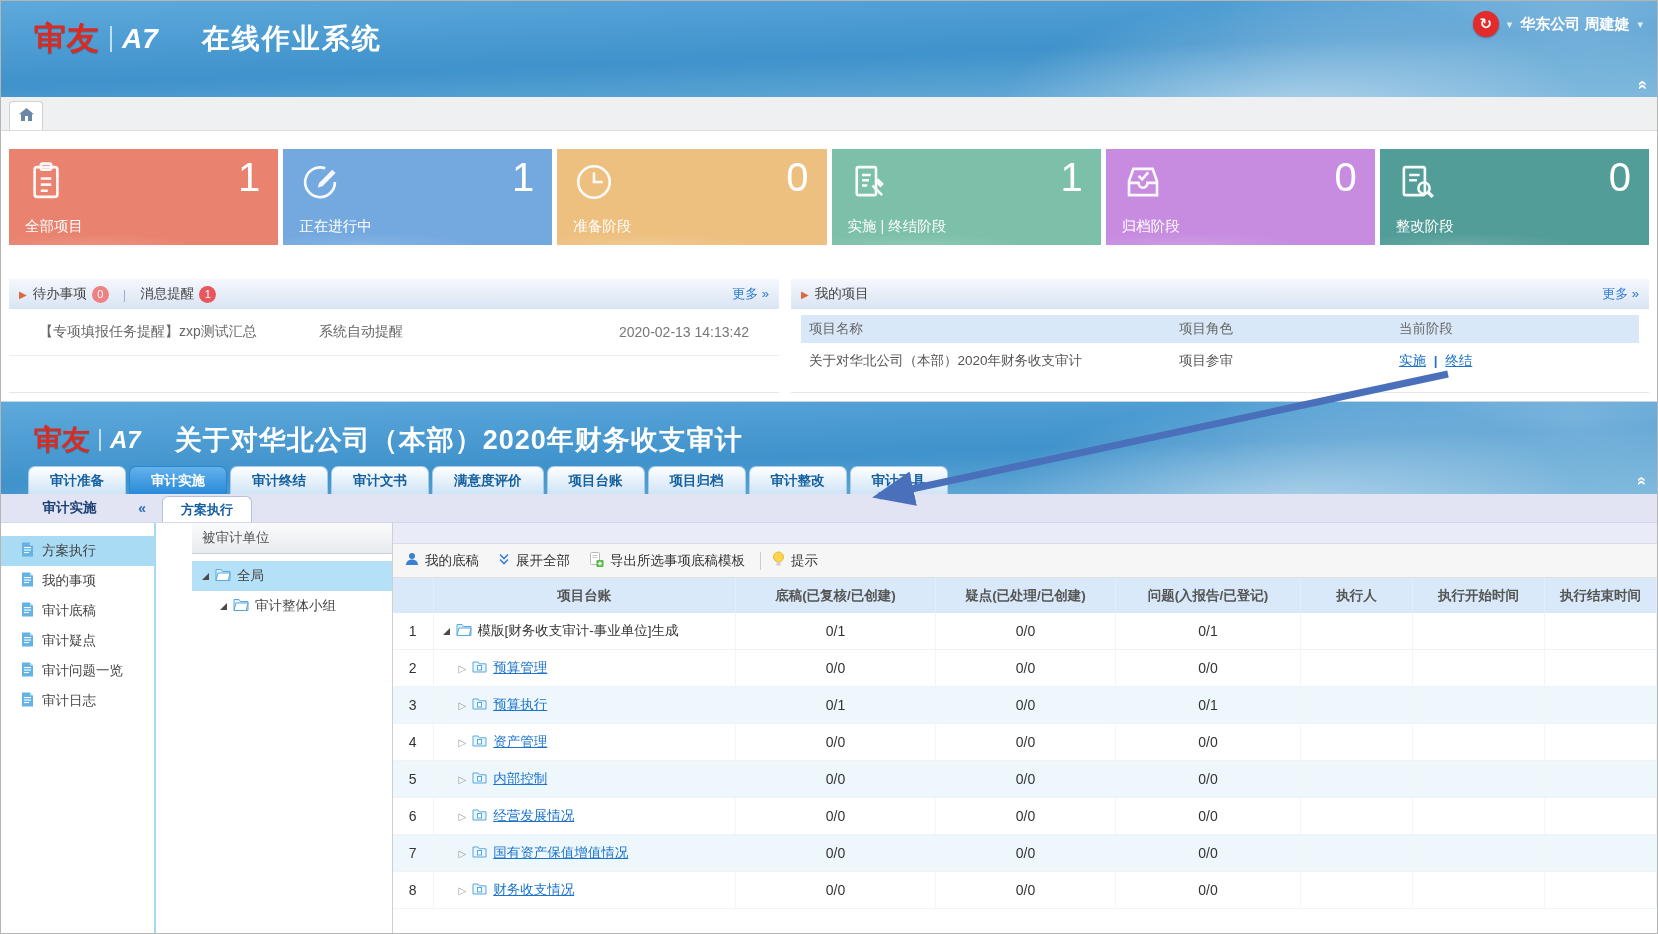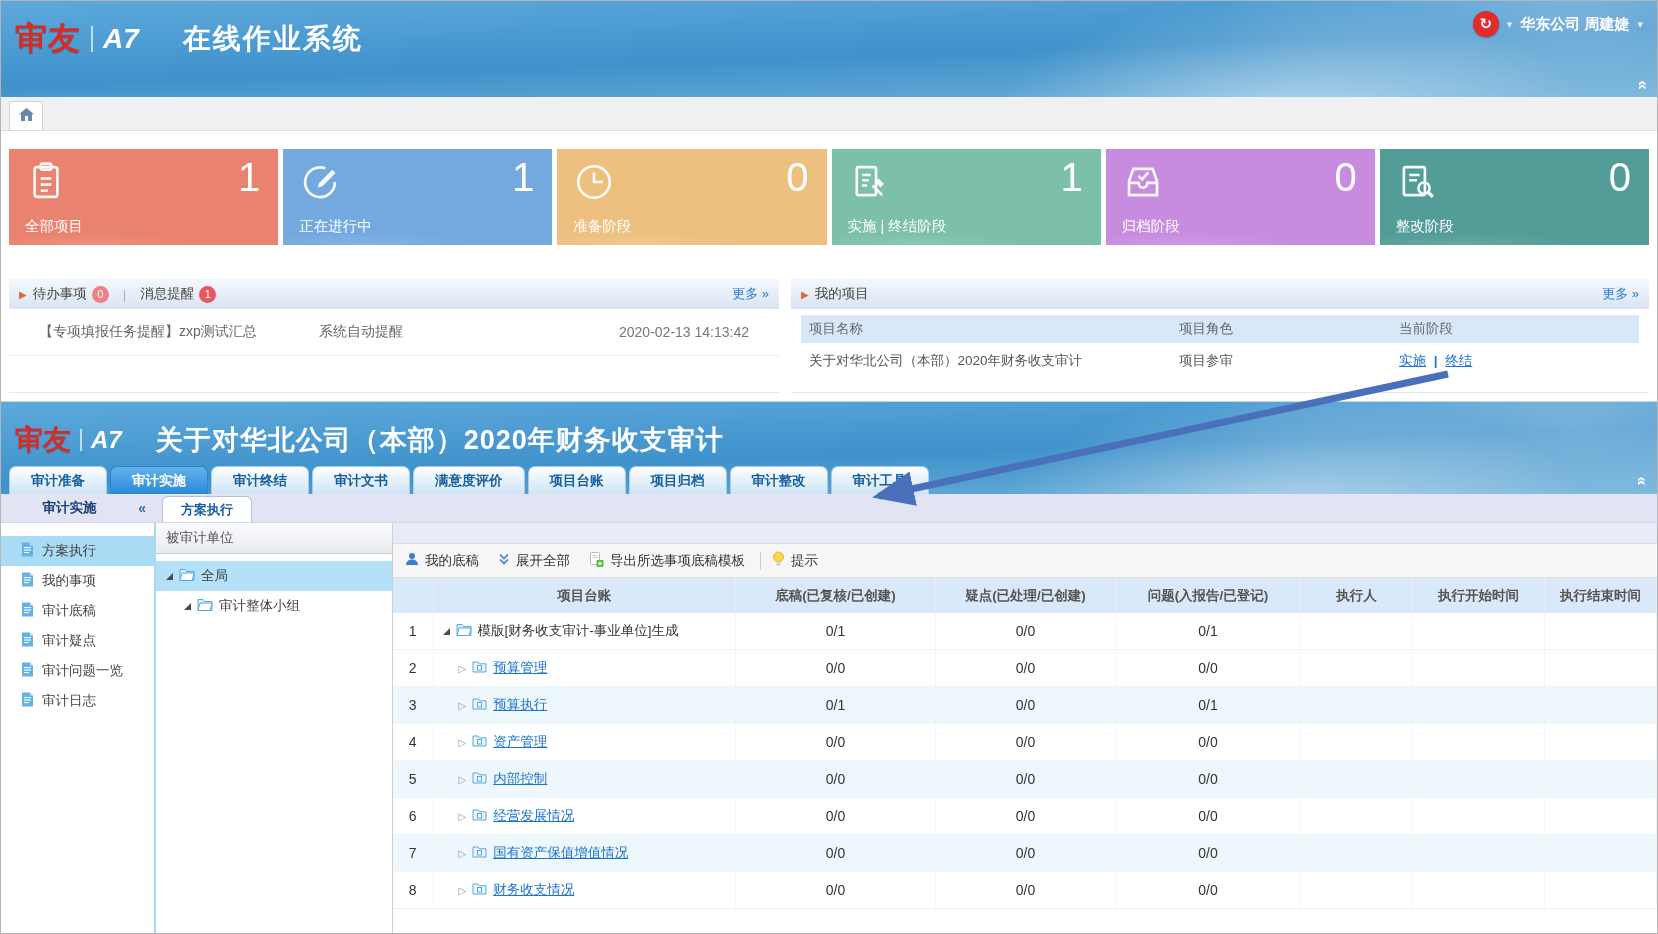--- a/index.html
+++ b/index.html
@@ -3,21 +3,21 @@
 <meta charset="utf-8">
 <style>
   html,body{margin:0;padding:0;background:#e8e8e8;font-family:"Liberation Sans","DejaVu Sans",sans-serif;}
   .page{position:relative;width:1658px;height:934px;background:#fff;border:1px solid #b5b5b5;box-sizing:border-box;overflow:hidden;display:flex;flex-direction:column;}
 
   
   .hdr{position:relative;background:
       radial-gradient(ellipse 420px 160px at 78% 115%, rgba(255,255,255,.45), rgba(255,255,255,0) 70%),
       radial-gradient(ellipse 520px 190px at 95% 20%, rgba(255,255,255,.28), rgba(255,255,255,0) 70%),
       linear-gradient(178deg,#5ea9dc 0%,#3f92cb 55%,#6fb0d9 100%);
-      color:#fff;flex:0 0 auto;}
+      color:#fff;flex:0 0 auto;padding-left:19px;}
   .hdr-top{height:96px;}
   .brand-row{display:flex;align-items:center;padding:16px 14px 0 14px;}
   .logo-cn{color:#d92b21;font-size:32px;font-weight:bold;letter-spacing:1px;text-shadow:0 1px 1px rgba(0,0,0,.25);}
   .logo-sep{width:2px;height:26px;background:#bfe0f2;margin:0 10px;}
   .logo-a7{color:#fff;font-size:28px;font-weight:bold;font-style:italic;}
   .hdr-title{color:#fff;font-size:28px;font-weight:bold;margin-left:44px;letter-spacing:2px;}
   .hdr-right{position:absolute;top:10px;right:14px;display:flex;align-items:center;gap:8px;font-size:15px;font-weight:bold;}
   .refresh-btn{width:26px;height:26px;border-radius:50%;background:#e32b2b;display:flex;align-items:center;justify-content:center;color:#fff;font-size:15px;box-shadow:0 1px 2px rgba(0,0,0,.3);cursor:pointer;}
   .caret{font-size:11px;color:#dceef8;}
   .collapse-up{position:absolute;right:10px;bottom:2px;color:#fff;font-size:17px;font-weight:bold;display:inline-block;transform:rotate(90deg);cursor:pointer;}
@@ -76,21 +76,21 @@
   .side-hd{width:155px;flex:0 0 auto;display:flex;align-items:center;height:100%;}
   .side-hd-label{flex:1;text-align:center;color:#1b3f75;font-size:13.5px;font-weight:bold;}
   .side-collapse{color:#2a6db8;font-size:14px;font-weight:bold;margin-right:10px;cursor:pointer;}
   .subtab{height:25px;line-height:25px;margin-left:6px;padding:0 18px;background:#fff;border:1px solid #b5c0e0;border-bottom:none;border-radius:6px 6px 0 0;color:#17609f;font-size:13px;font-weight:bold;cursor:pointer;}
 
   
   .content{flex:1;display:flex;overflow:hidden;}
   .sidebar{width:155px;flex:0 0 auto;background:#fff;border-right:2px solid #a6d9f2;padding-top:13px;box-sizing:border-box;}
   .side-item{height:30px;display:flex;align-items:center;gap:8px;padding-left:20px;font-size:13.5px;color:#444;cursor:pointer;}
   .side-item.sel{background:#a9dcf4;}
-  .treecol{width:237px;flex:0 0 auto;background:#fff;border-right:1px solid #cfcfcf;box-sizing:border-box;}
+  .treecol{width:237px;flex:0 0 auto;background:#fff;border-right:1px solid #cfcfcf;box-sizing:border-box;padding-left:36px;}
   .tree-hd{height:30px;line-height:30px;background:linear-gradient(180deg,#fafbfc,#e8ebef);border-bottom:1px solid #c9cdd5;padding-left:10px;font-size:13.5px;color:#555;}
   .tnode{height:30px;display:flex;align-items:center;gap:6px;font-size:13.5px;color:#444;cursor:pointer;}
   .tnode.sel{background:#b5e1f8;}
   .exp-open{width:0;height:0;border-bottom:7px solid #4a4a4a;border-left:7px solid transparent;flex:0 0 auto;}
   .exp-closed{color:#9a9a9a;font-size:10px;flex:0 0 auto;}
 
   .main{flex:1;background:#e9ebf8;display:flex;flex-direction:column;overflow:hidden;}
   .main-inner{margin-top:20px;background:#fff;flex:1;display:flex;flex-direction:column;overflow:hidden;border-top:1px solid #d8dbe8;}
   .toolbar{height:33px;background:#f6f6f6;border-bottom:1px solid #e0e0e0;display:flex;align-items:center;padding-left:12px;gap:7px;font-size:13.5px;color:#333;flex:0 0 auto;}
   .tool{display:flex;align-items:center;gap:6px;cursor:pointer;margin-right:12px;}

